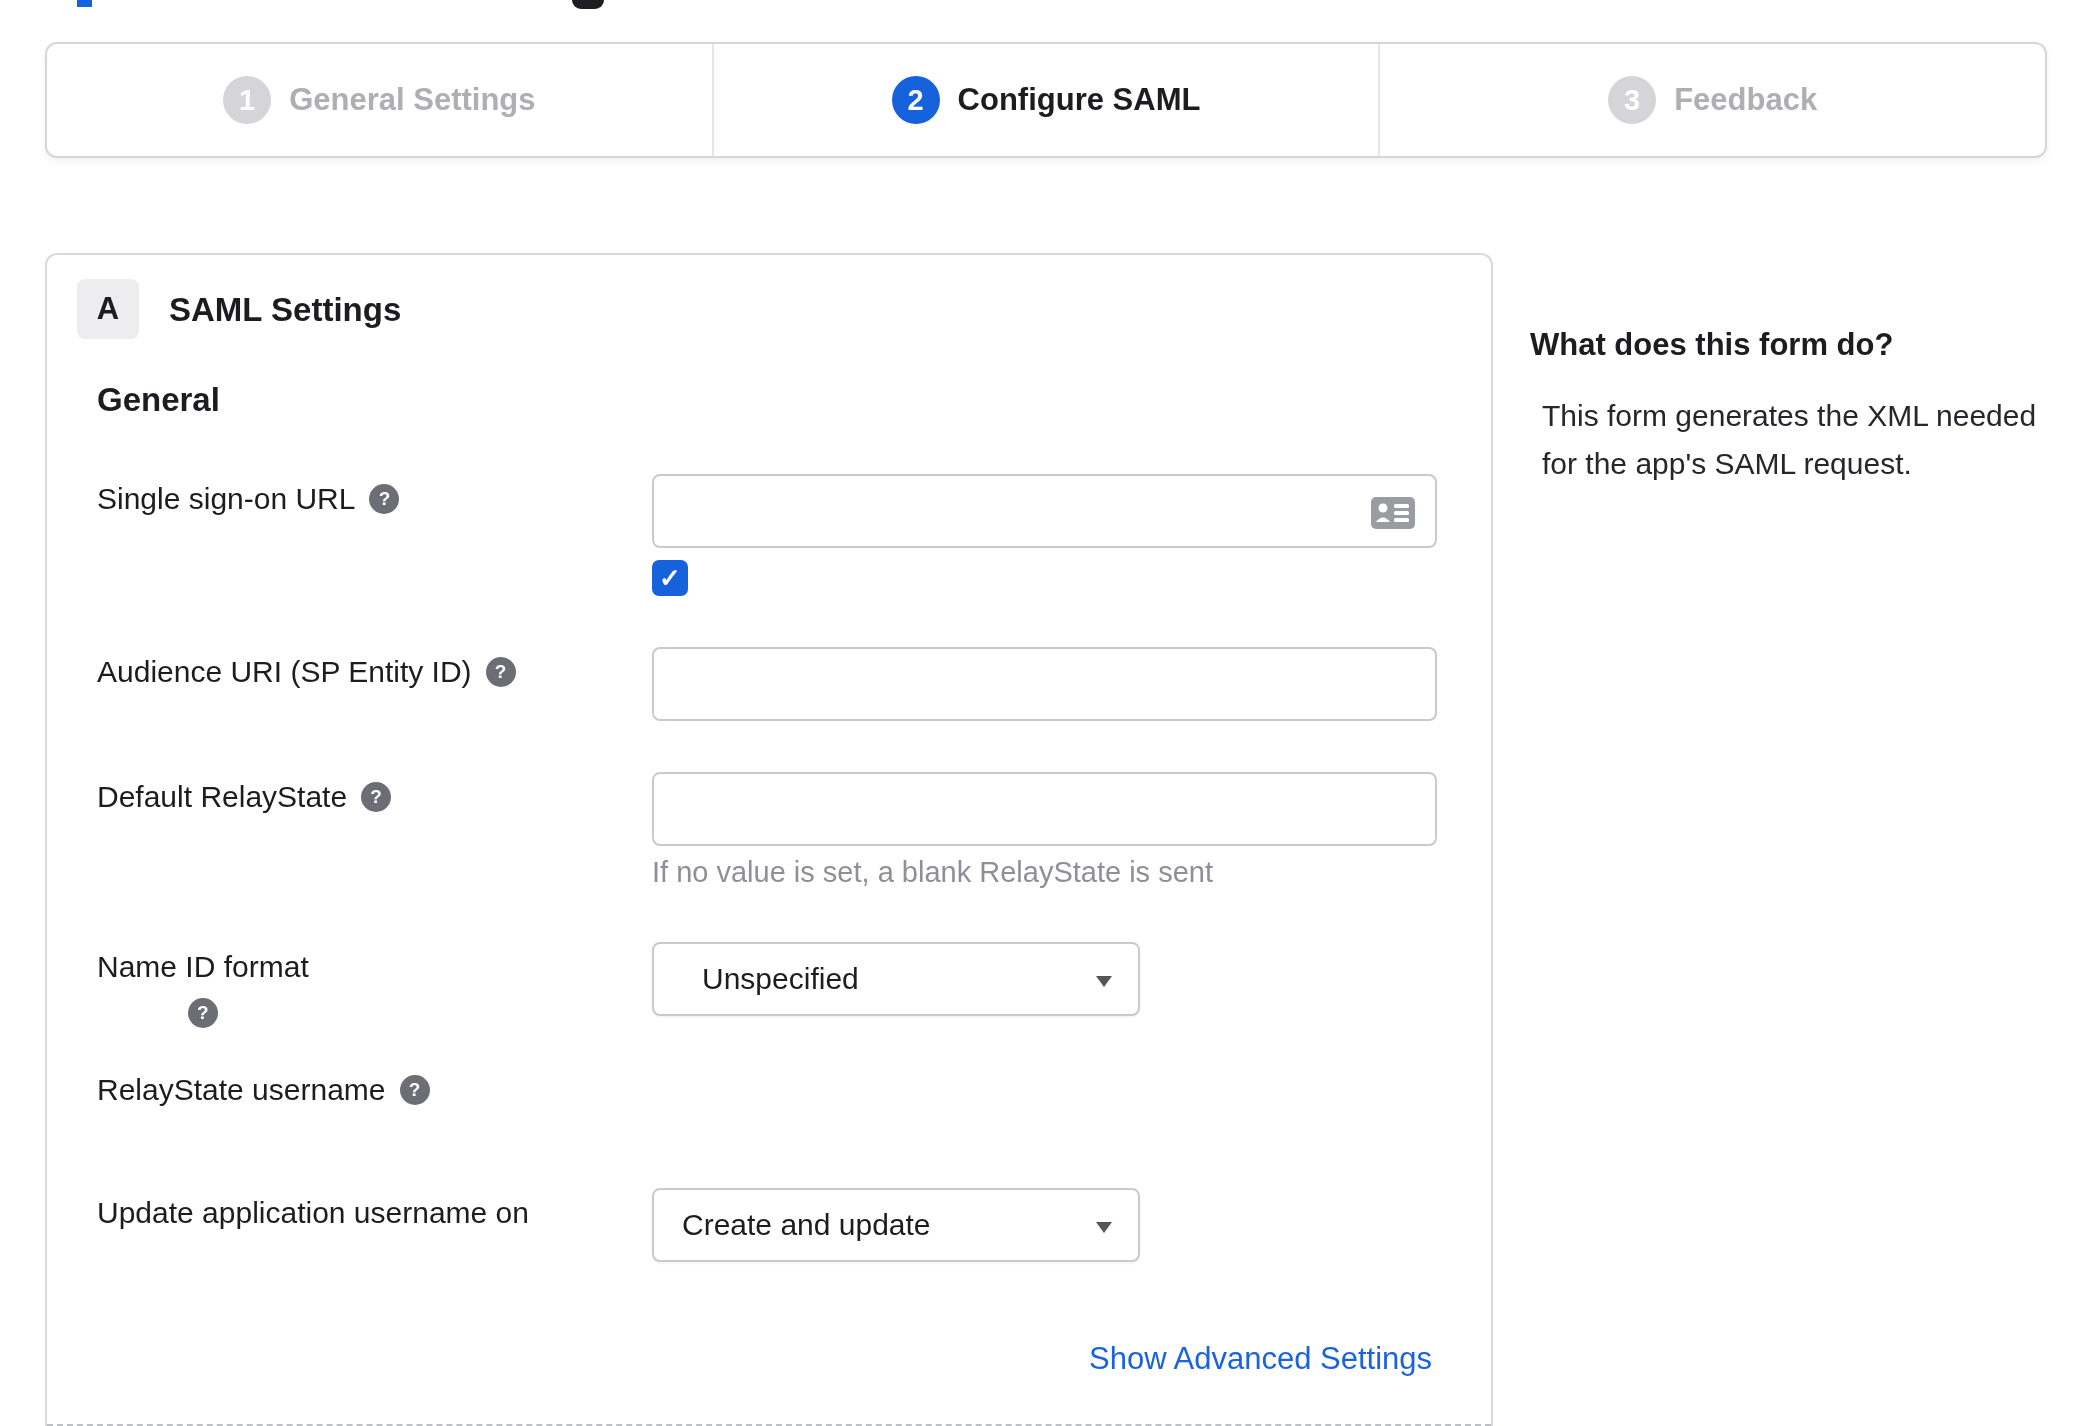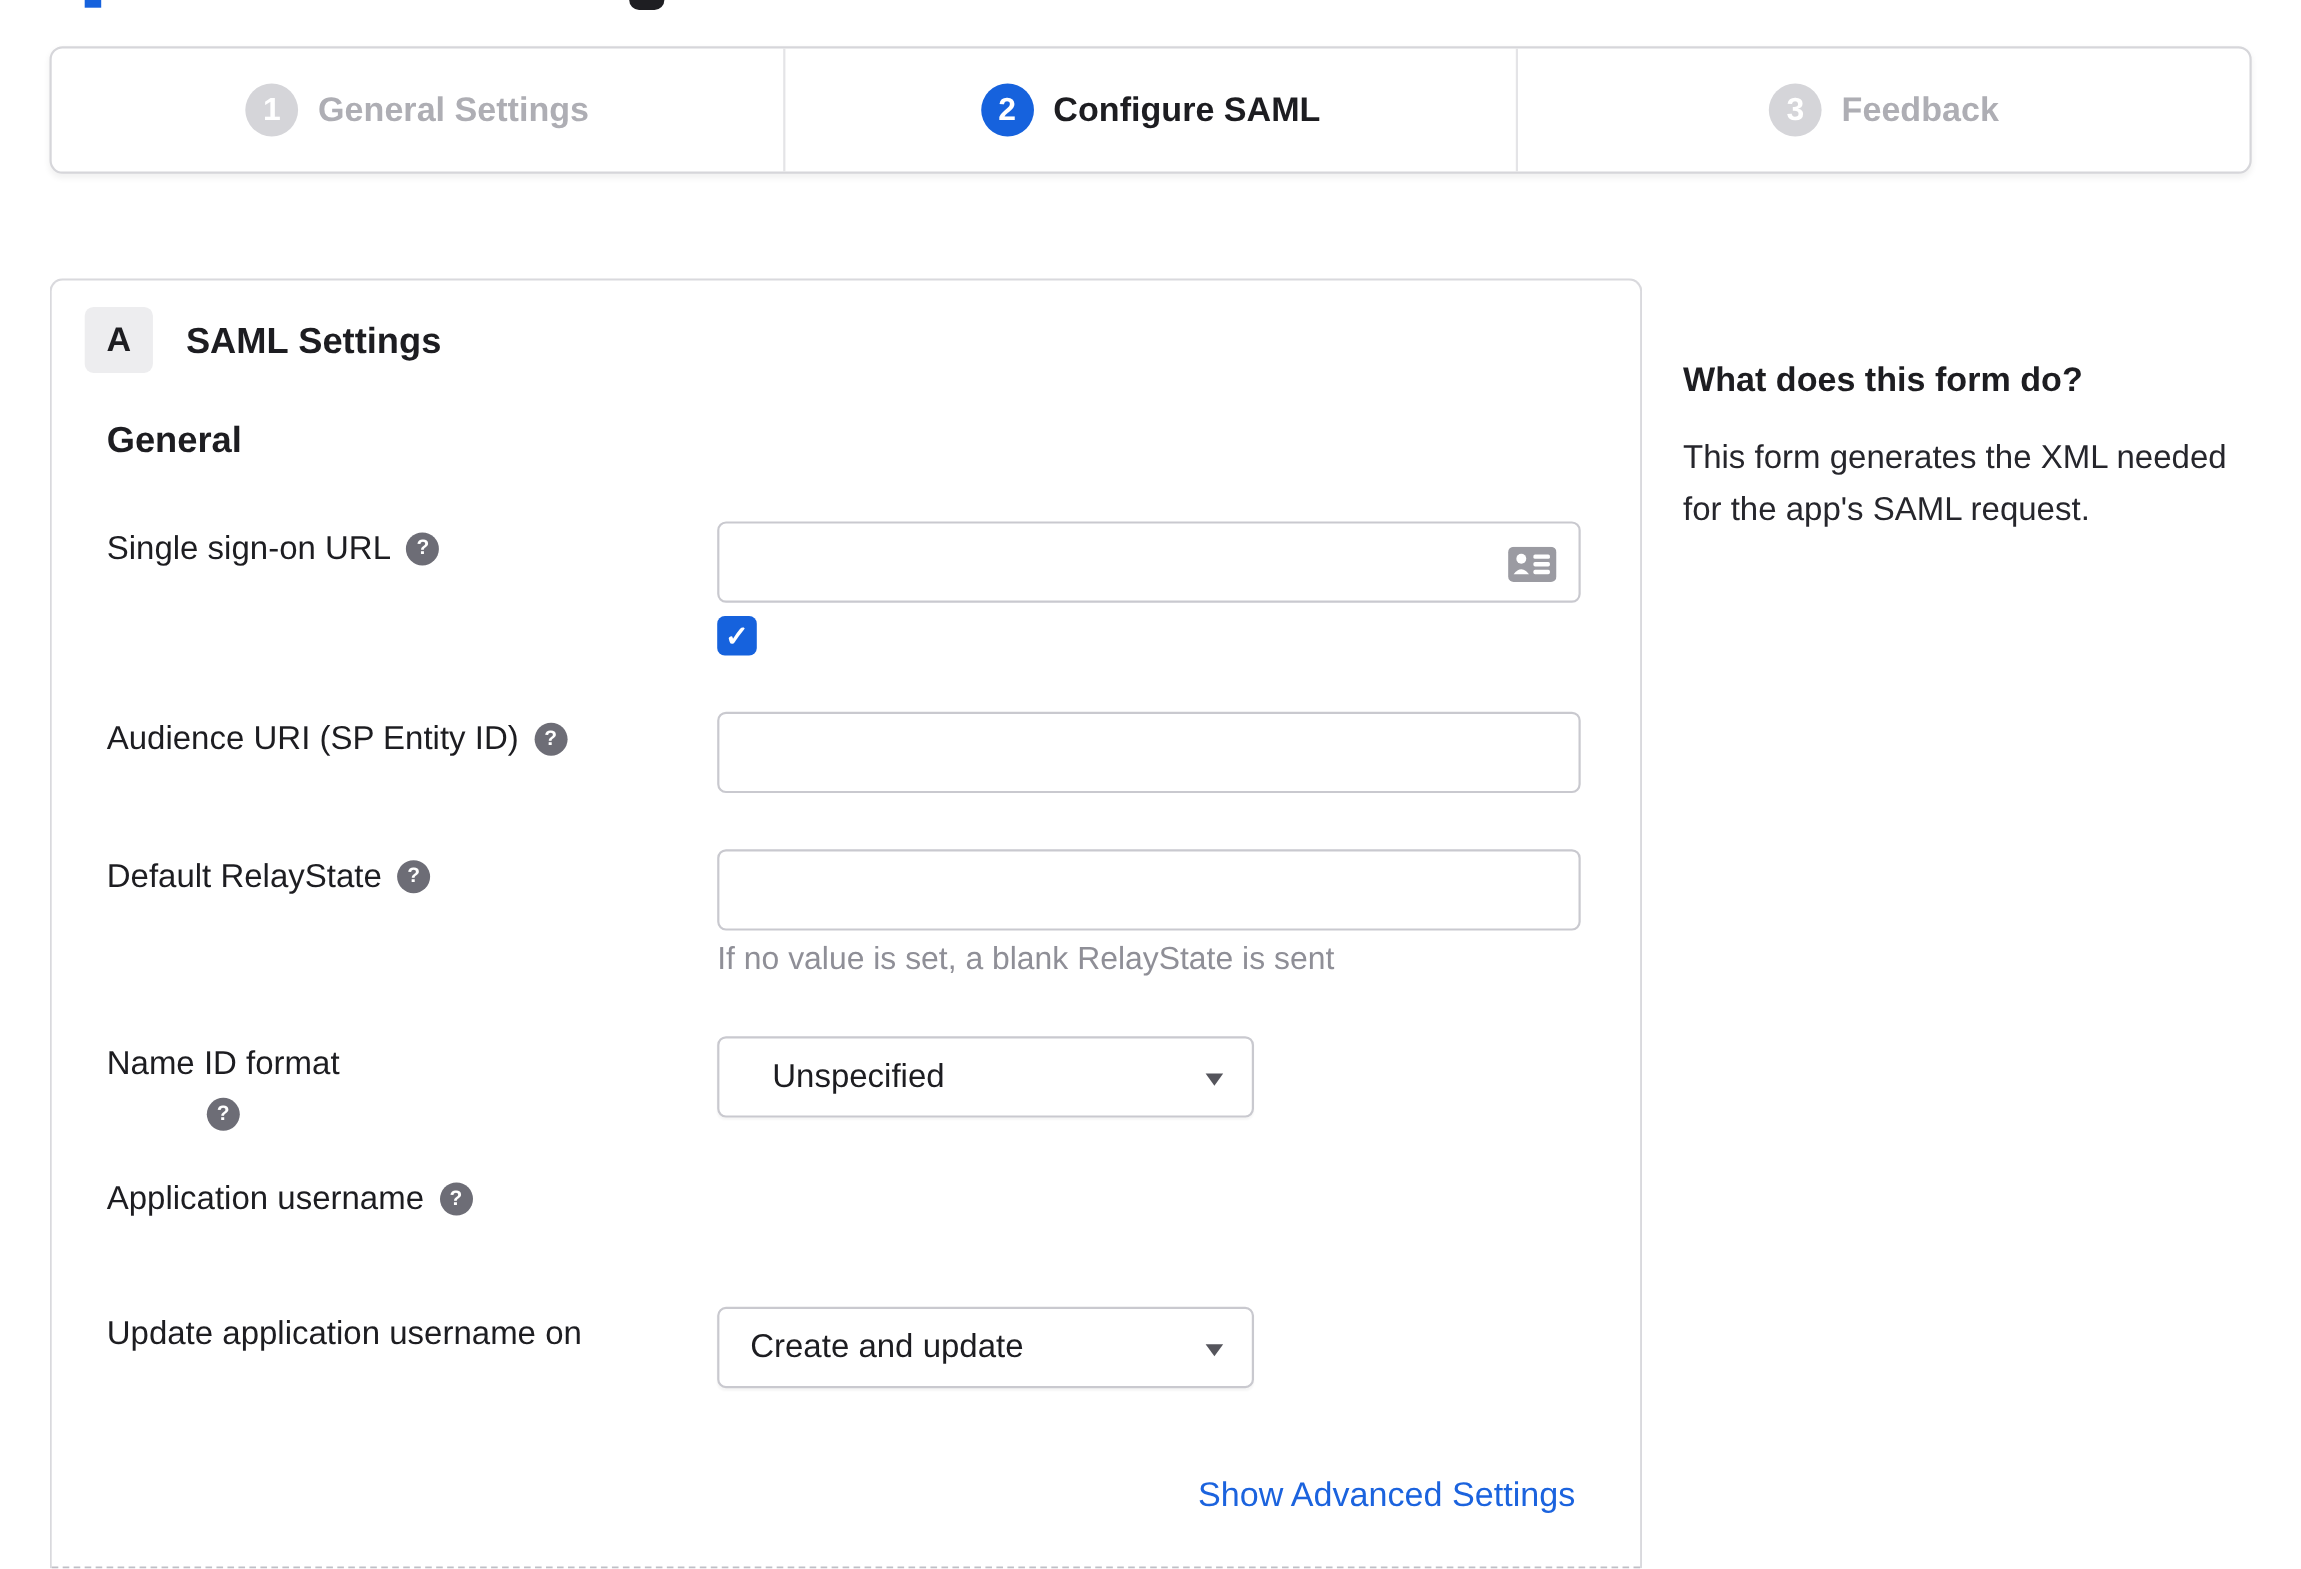--- a/index.html
+++ b/index.html
@@ -79,21 +79,21 @@
 
   .hint { left:605px; top:601px; font-size:29px; color:#8f8f97; }
 
   .adv-link { right:59px; top:1086px; font-size:31px; font-weight:500; color:#1b63de; cursor:pointer; }
 
   
   .sidebar { left:1530px; top:322px; width:528px; }
   .sb-h { font-size:31px; font-weight:700; line-height:46px; color:#1d1d21; }
   .sb-p { font-size:30px; line-height:48px; color:#26262c; }
   .mb24 { margin-bottom:24px; }
-  .mb36 { margin-bottom:36px; }
+  .mb36 { margin-bottom:36px;margin-left:12px; }
 
   .card-icon { display:block; }
 </style>
 </head>
 <body>
 
 <div class="abs frag-blue"></div>
 <div class="abs frag-black"></div>
 
 <div class="abs stepper">
@@ -149,21 +149,21 @@
   <div class="abs flabel" style="left:50px; top:695px;flex-direction:column;">
     <span>Name ID format</span>
     <span class="help">?</span>
   </div>
   <div class="abs tselect" style="top:687px;padding-left:48px;">
     <span>Unspecified</span>
     <span class="caret"></span>
   </div>
 
   <div class="abs flabel" style="left:50px; top:818px;">
-    <span>Application username</span>
+    <span>RelayState username</span>
     <span class="help">?</span>
   </div>
 
   <div class="abs flabel" style="left:50px; top:941px;">
     <span>Update application username on</span>
   </div>
   <div class="abs tselect" style="top:933px;">
     <span>Create and update</span>
     <span class="caret"></span>
   </div>

